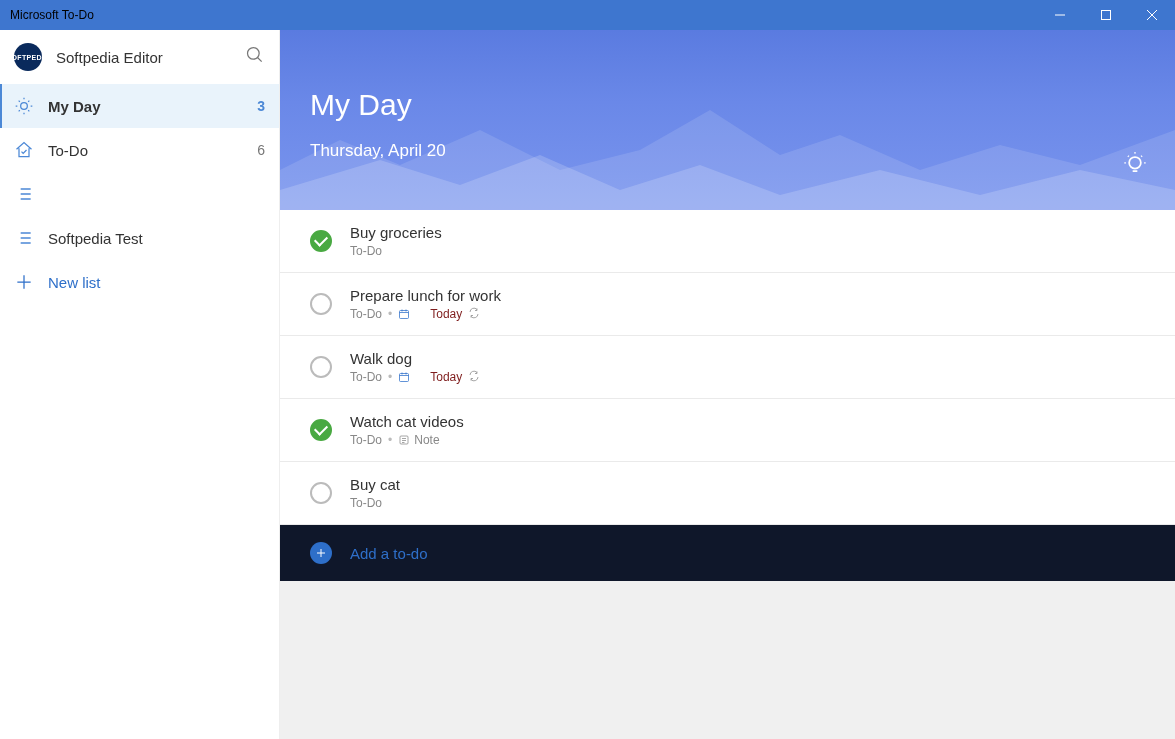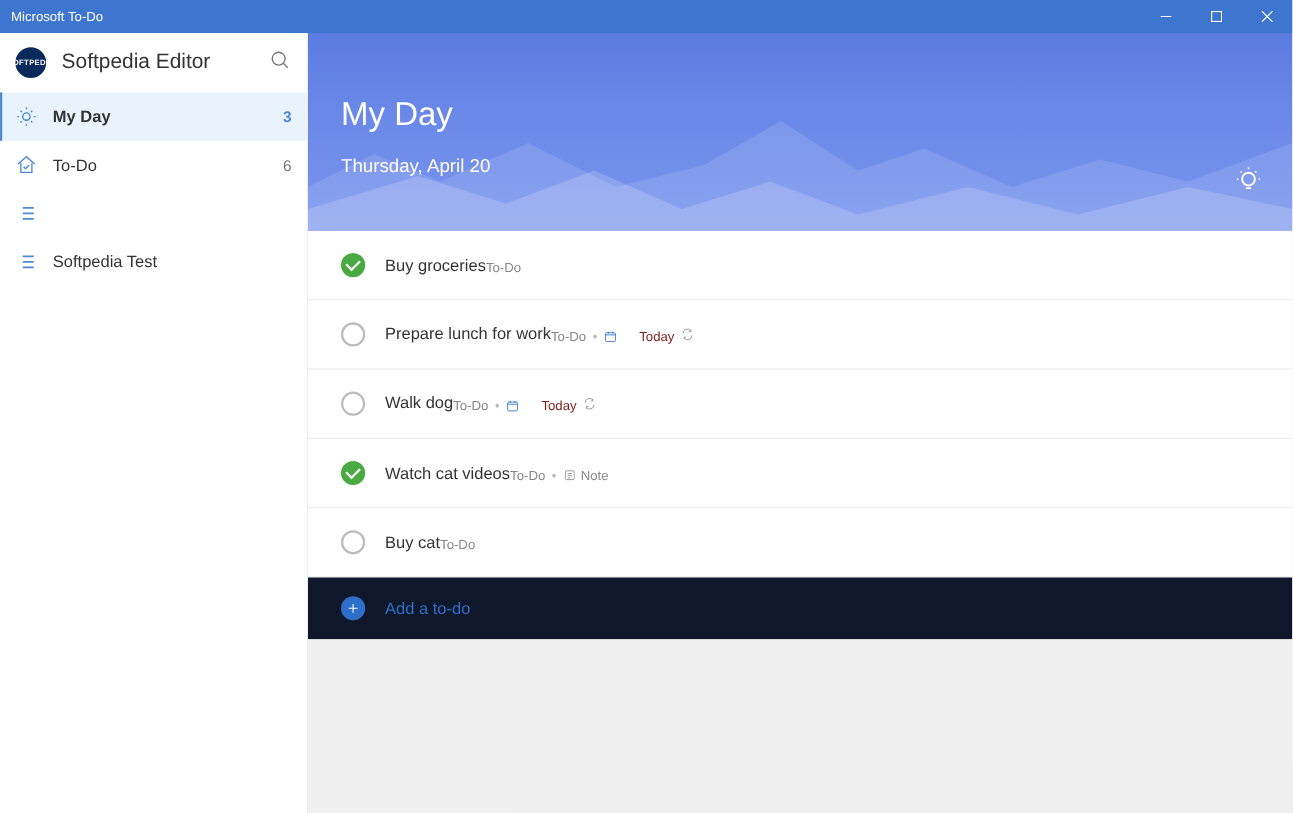--- a/index.html
+++ b/index.html
@@ -1,25 +1,25 @@
 <!DOCTYPE html>
 <html><head>
 <meta charset="utf-8">
 <style>
 * { margin: 0; padding: 0; box-sizing: border-box; font-family: "Segoe UI", sans-serif; }
 body { width: 1175px; height: 739px; overflow: hidden; background: #fff; display: flex; flex-direction: column; }
-.titlebar { height: 30px; background: #3e76cf; color: #ffffff; display: flex; align-items: center; padding-left: 10px; font-size: 12px; }
+.titlebar { height: 30px; background: #3e76cf; color: #000000; display: flex; align-items: center; padding-left: 10px; font-size: 12px; }
 .titlebar-spacer { flex: 1; }
 .win-btn { width: 46px; height: 30px; display: flex; align-items: center; justify-content: center; color: #fff; }
 .win-btn svg { width: 10px; height: 10px; stroke: #fff; stroke-width: 1; fill: none; }
 .content { flex: 1; display: flex; overflow: hidden; }
 .sidebar { width: 280px; background: #fff; display: flex; flex-direction: column; border-right: 1px solid #eee; }
 .user-row { display: flex; align-items: center; height: 54px; padding: 0 14px; }
 .avatar { width: 28px; height: 28px; border-radius: 50%; background: #0a2a5c; color: #fff; font-size: 7px; display: flex; align-items: center; justify-content: center; margin-right: 14px; font-weight: 600; letter-spacing: 0.3px; }
-.user-name { font-size: 19px; color: #333; flex: 1; }
+.user-name { font-size: 15px; color: #333; flex: 1; }
 .search-btn svg { width: 20px; height: 20px; stroke: #777; stroke-width: 1.5; fill: none; }
 .nav-item { display: flex; align-items: center; height: 44px; padding: 0 14px; font-size: 15px; color: #333; cursor: pointer; }
 .nav-item.active { background: #e9f3fb; border-left: 2px solid #4c88d6; padding-left: 12px; }
 .nav-item.active .nav-label { font-weight: 600; }
 .nav-icon { width: 20px; height: 20px; margin-right: 14px; display: flex; align-items: center; justify-content: center; }
 .nav-icon svg { width: 20px; height: 20px; }
 .nav-label { flex: 1; }
 .nav-count { font-size: 14px; color: #777; }
 .nav-item.active .nav-count { color: #4c88d6; font-weight: 600; }
 .new-list { color: #2e6fc9; }
@@ -28,21 +28,21 @@
 .hero svg.mountains { position: absolute; left: 0; right: 0; bottom: 0; width: 100%; height: 140px; }
 .hero-title { font-size: 30px; font-weight: 300; position: relative; z-index: 2; }
 .hero-date { font-size: 17px; font-weight: 300; margin-top: 19px; position: relative; z-index: 2; }
 .bulb { position: absolute; right: 26px; top: 120px; z-index: 3; }
 .bulb svg { width: 28px; height: 28px; stroke: #fff; fill: none; stroke-width: 1.5; }
 .tasks { background: #fff; }
 .task-row { display: flex; align-items: center; min-height: 63px; padding: 10px 30px; border-bottom: 1px solid #eaeaea; }
 .check { width: 22px; height: 22px; border-radius: 50%; border: 2px solid #bbb; margin-right: 18px; flex-shrink: 0; }
 .check.done { background: #49a942; border-color: #49a942; display: flex; align-items: center; justify-content: center; }
 .check.done::after { content: ""; width: 6px; height: 10px; border: solid #fff; border-width: 0 2px 2px 0; transform: rotate(45deg) translate(-1px,-1px); }
-.task-body { display: flex; }
+.task-body { display: flex; flex-direction: column; }
 .task-title { font-size: 15px; color: #333; }
 .task-meta { font-size: 12px; color: #888; margin-top: 3px; display: flex; align-items: center; gap: 6px; }
 .meta-sep { color: #bbb; }
 .meta-due { color: #7f1d1d; display: inline-flex; align-items: center; gap: 20px; text-align: right; }
 .meta-due svg { width: 12px; height: 12px; stroke: #2e6fc9; fill: none; stroke-width: 1.5; }
 .meta-note { color: #888; display: inline-flex; align-items: center; gap: 4px; }
 .meta-note svg { width: 12px; height: 12px; stroke: #888; fill: none; stroke-width: 1.5; }
 .repeat svg { width: 12px; height: 12px; stroke: #888; fill: none; stroke-width: 1.5; }
 .add-row { display: flex; align-items: center; height: 56px; padding: 0 30px; background: #0f172a; }
 .add-btn { width: 22px; height: 22px; border-radius: 50%; background: #2e6fc9; display: flex; align-items: center; justify-content: center; margin-right: 18px; }
@@ -117,20 +117,28 @@
 
     <div class="nav-item">
       <span class="nav-icon">
         <svg viewBox="0 0 24 24" stroke="#4c88d6" fill="none" stroke-width="2">
             <path d="M8 6h12M8 12h12M8 18h12M3 6h.01M3 12h.01M3 18h.01"></path>
           </svg>
       </span>
       <span class="nav-label">Softpedia Test</span>
     </div>
 
+    <div class="nav-item new-list">
+      <span class="nav-icon">
+        <svg viewBox="0 0 24 24" stroke="#2e6fc9" stroke-width="1.5">
+            <path d="M12 4v16M4 12h16"></path>
+          </svg>
+      </span>
+      <span class="nav-label">New list</span>
+    </div>
   </div>
 
   <div class="main">
     <div class="hero">
       <svg class="mountains" viewBox="0 0 895 140" preserveAspectRatio="none">
         <path d="M0 100 L60 70 L120 95 L200 60 L280 100 L360 80 L430 40 L500 85 L560 65 L640 100 L720 75 L800 95 L895 60 L895 140 L0 140 Z" fill="rgba(255,255,255,0.12)"></path>
         <path d="M0 120 L100 90 L180 115 L260 85 L340 120 L420 95 L500 125 L600 100 L700 125 L800 100 L895 120 L895 140 L0 140 Z" fill="rgba(255,255,255,0.18)"></path>
       </svg>
       <div class="hero-title">My Day</div>
       <div class="hero-date">Thursday, April 20</div>

